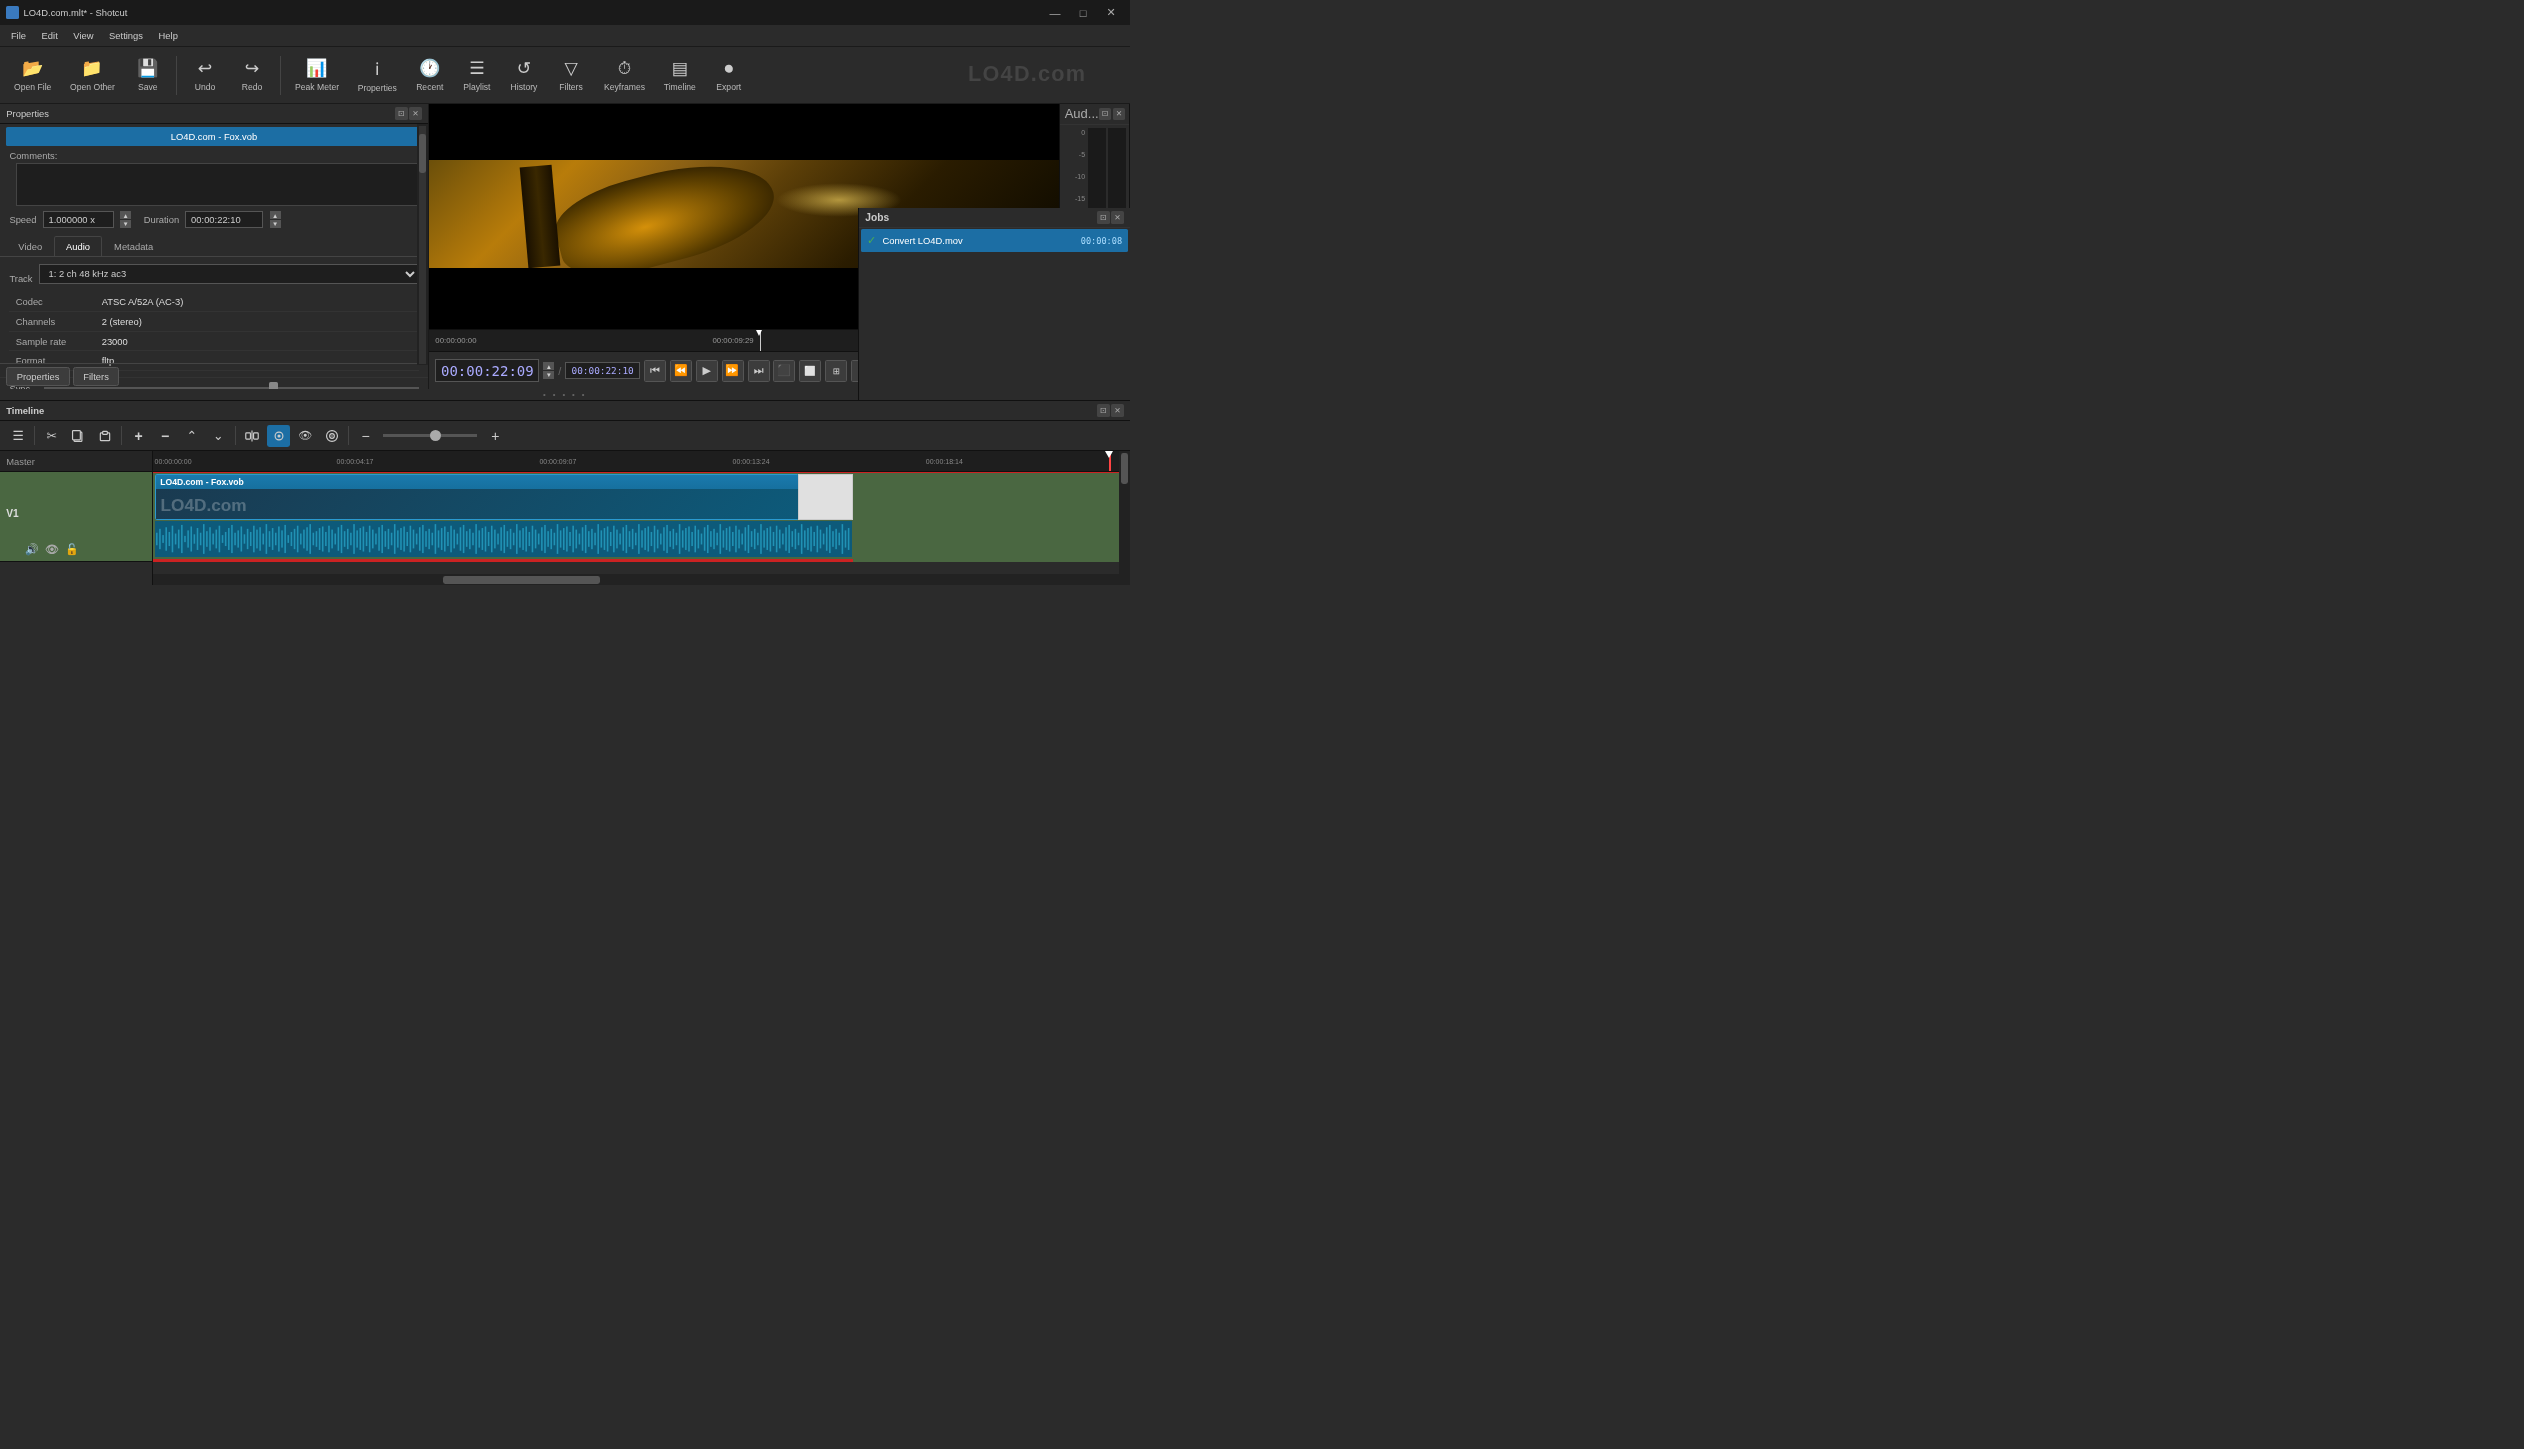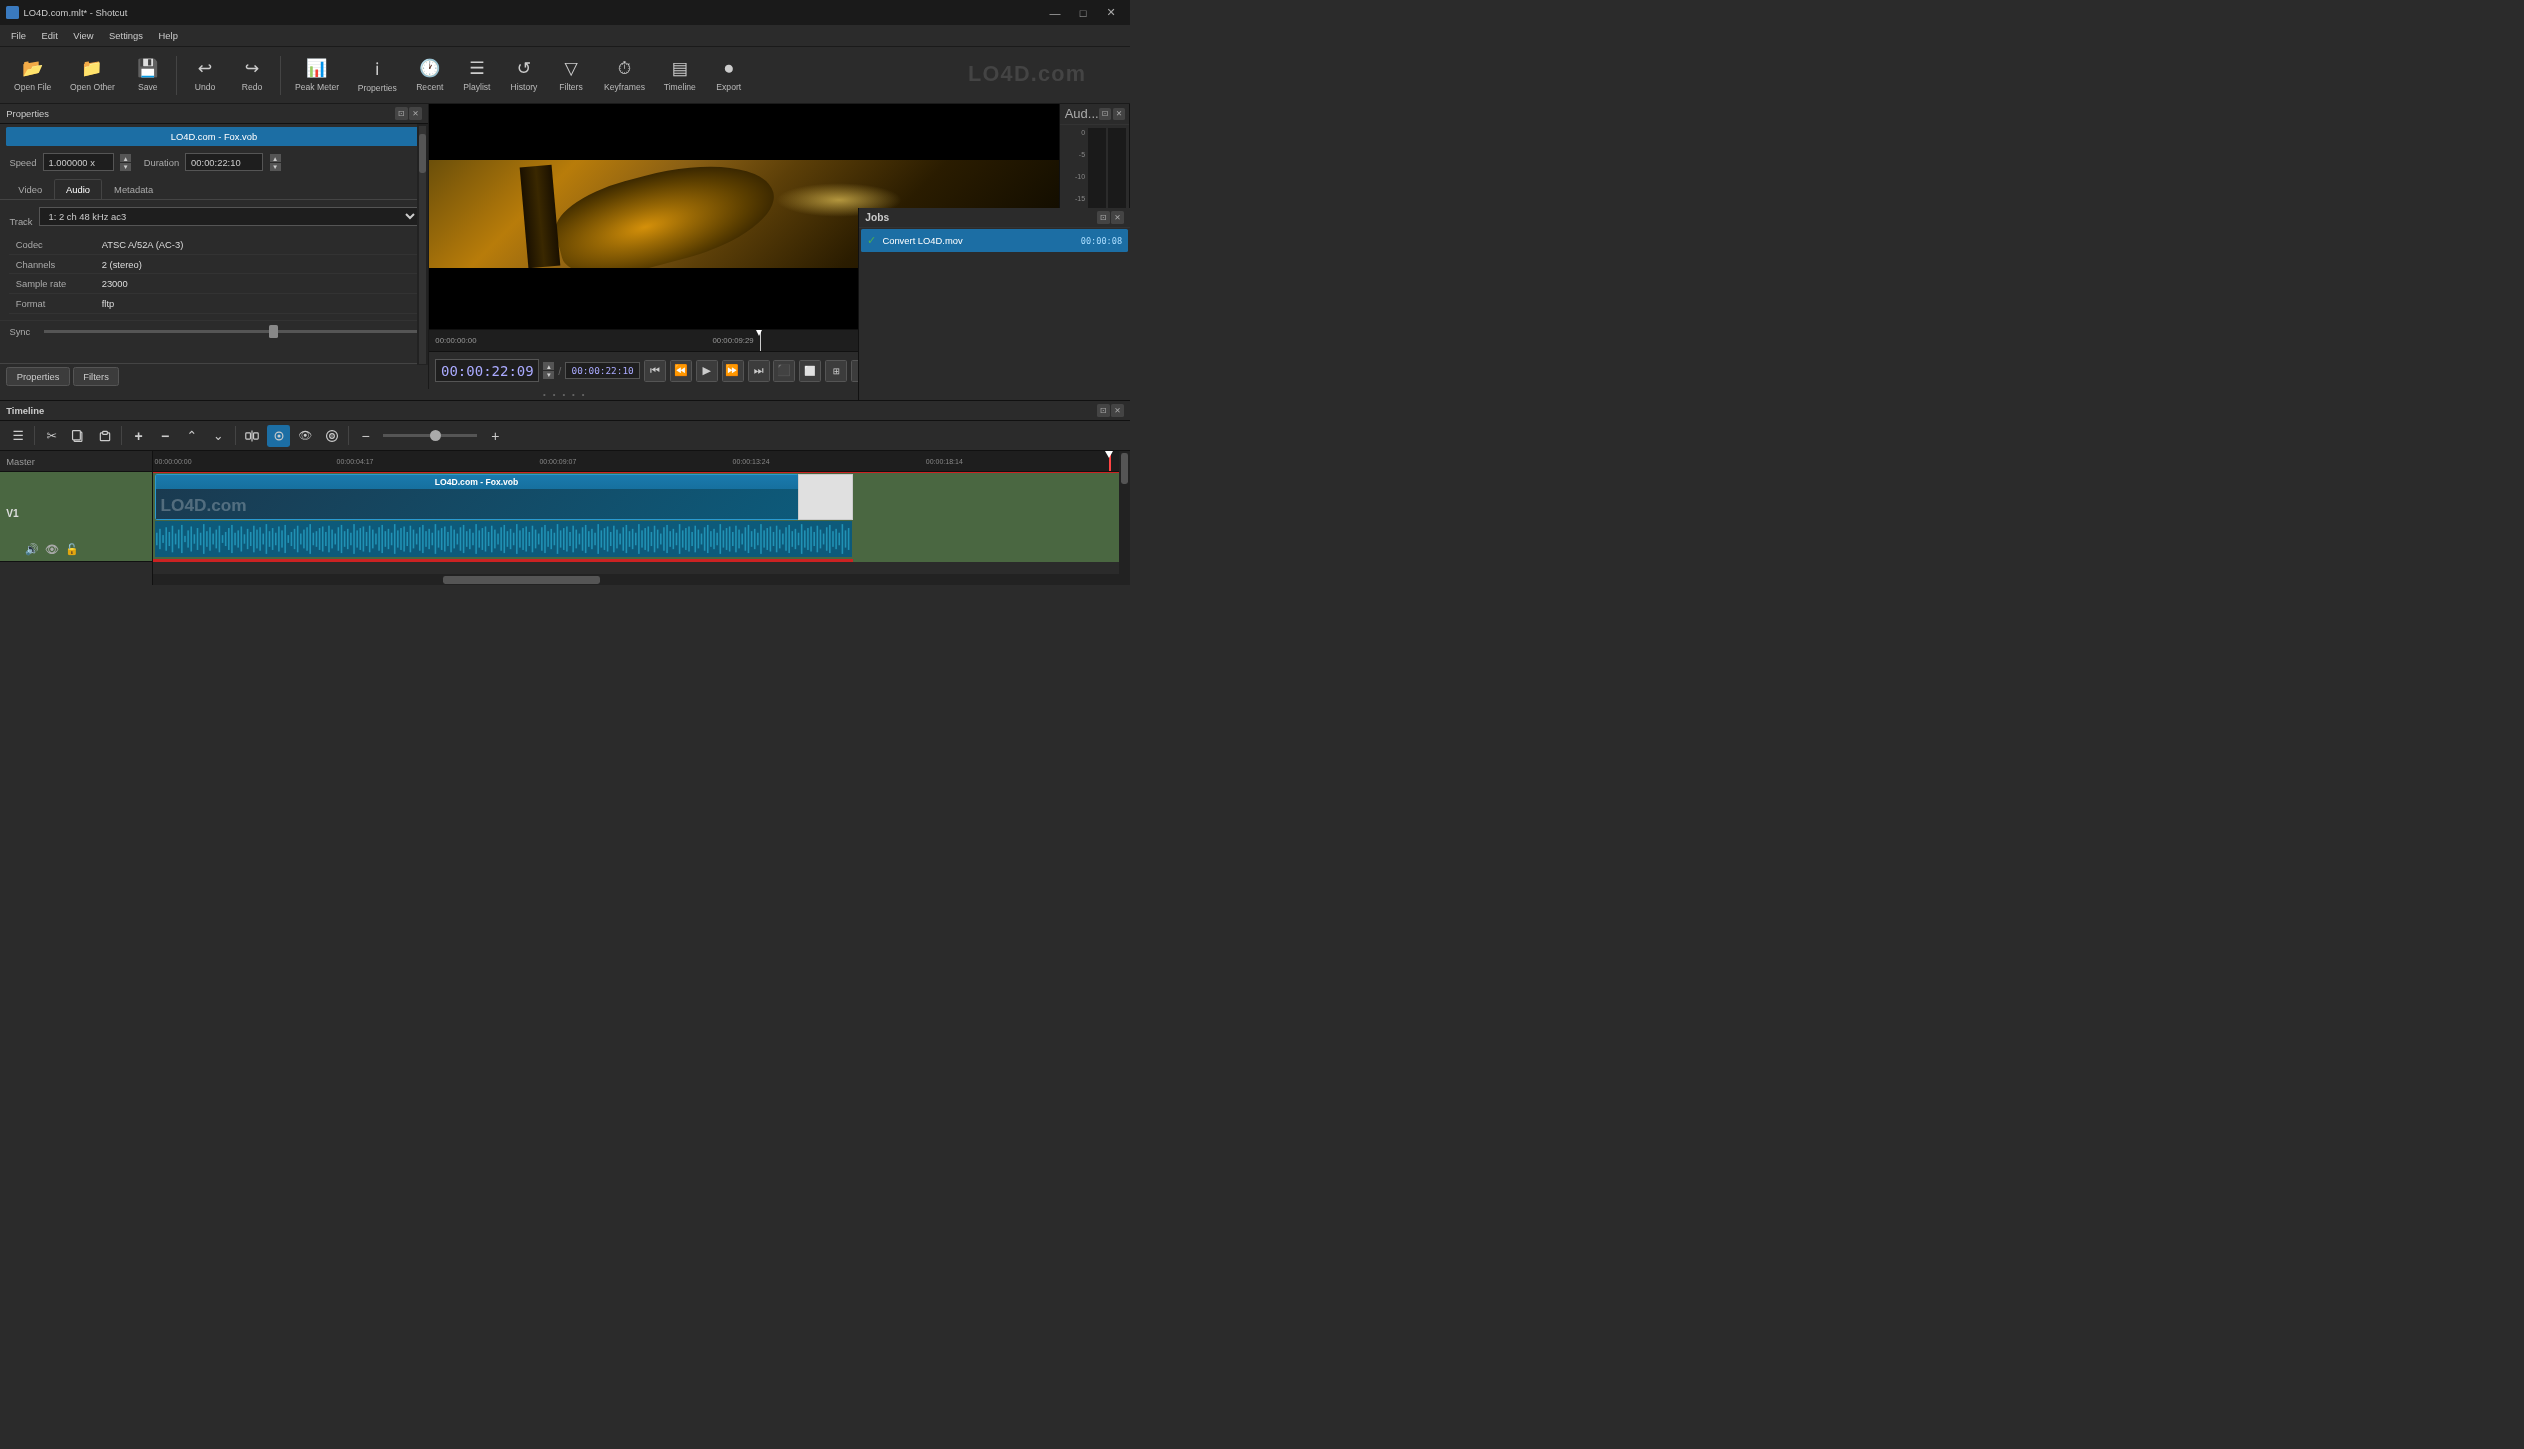--- a/index.html
+++ b/index.html
@@ -595,20 +595,24 @@
     <div style="display:flex; align-items:center; justify-content:space-between; padding:3.1px 6.3px; border-bottom:0.8px solid #111; background:#2b2b2b;">
       <span style="font-size:9.4px; color:#ccc;">Properties</span>
       <div class="panel-header-ctrl">
         <div class="phc-btn">⊡</div>
         <div class="phc-btn">✕</div>
       </div>
     </div>
 
     <div id="properties-title-bar" style="margin:3.1px 6.3px; padding:3.9px; background:#1c6ea4; color:white; text-align:center; font-size:9.4px; border-radius:1.6px;">LO4D.com - Fox.vob</div>
 
+    <div style="padding:0 6.3px;">
+      <div style="color:#aaa; font-size:9.4px; padding:1.6px 3.1px;">Comments:</div>
+      <textarea class="prop-textarea" style="width: calc(100% + 0px); height: 43px; background: rgb(30, 30, 30); border: 0.8px solid rgb(68, 68, 68); color: rgb(204, 204, 204); font-size: 9.4px; resize: none; padding: 3.1px; display: block;"></textarea>
+    </div>
 
     <div class="prop-row">
       <span style="color:#aaa; font-size:9.4px;">Speed</span>
       <input class="prop-input" value="1.000000 x" style="width: 71px;">
       <div class="spinner-btn">
         <div class="spin-up">▲</div>
         <div class="spin-down">▼</div>
       </div>
       <span style="color:#aaa; font-size:9.4px; margin-left:6.3px;">Duration</span>
       <input class="prop-input" value="00:00:22:10" style="width: 78px;">
@@ -865,21 +869,21 @@
       </svg>
     </div>
     <div class="tl-sep"></div>
     <div class="tl-btn" style="font-size:14px;">−</div>
     <div style="width:94px; height:3.1px; background:#555; position:relative; cursor:pointer; margin:0 3.1px;">
       <div style="position:absolute; top:-3.9px; left:50%; width:11px; height:11px; background:#aaa; border-radius:50%;"></div>
     </div>
     <div class="tl-btn" style="font-size:14px;">+</div>
   </div>
 
-  <div id="timeline-body" style="display:flex; height:134px; overflow:hidden; position:relative;text-align:center;">
+  <div id="timeline-body" style="display:flex; height:134px; overflow:hidden; position:relative;">
 
     <div id="timeline-tracks-label" style="width:153px; background:#2b2b2b; border-right:0.8px solid #111; flex-shrink:0;">
 
       <div class="track-label-row master" style="height:20.4px; display:flex; align-items:center; padding:0 6.3px; border-bottom:0.8px solid #111; font-size:9.4px; color:#999; background:#252525;">
         <span>Master</span>
       </div>
 
       <div class="track-label-row v1-label" style="height:90px; display:flex; justify-content:flex-start; padding:4.7px 6.3px; border-bottom:0.8px solid #111; background:#4a6741;">
         <span style="font-size:10.2px; font-weight:bold; color:#ddd; margin-bottom:6.3px;">V1</span>
         <div class="track-icons" style="display:flex; gap:6.3px; margin-top:auto;">

